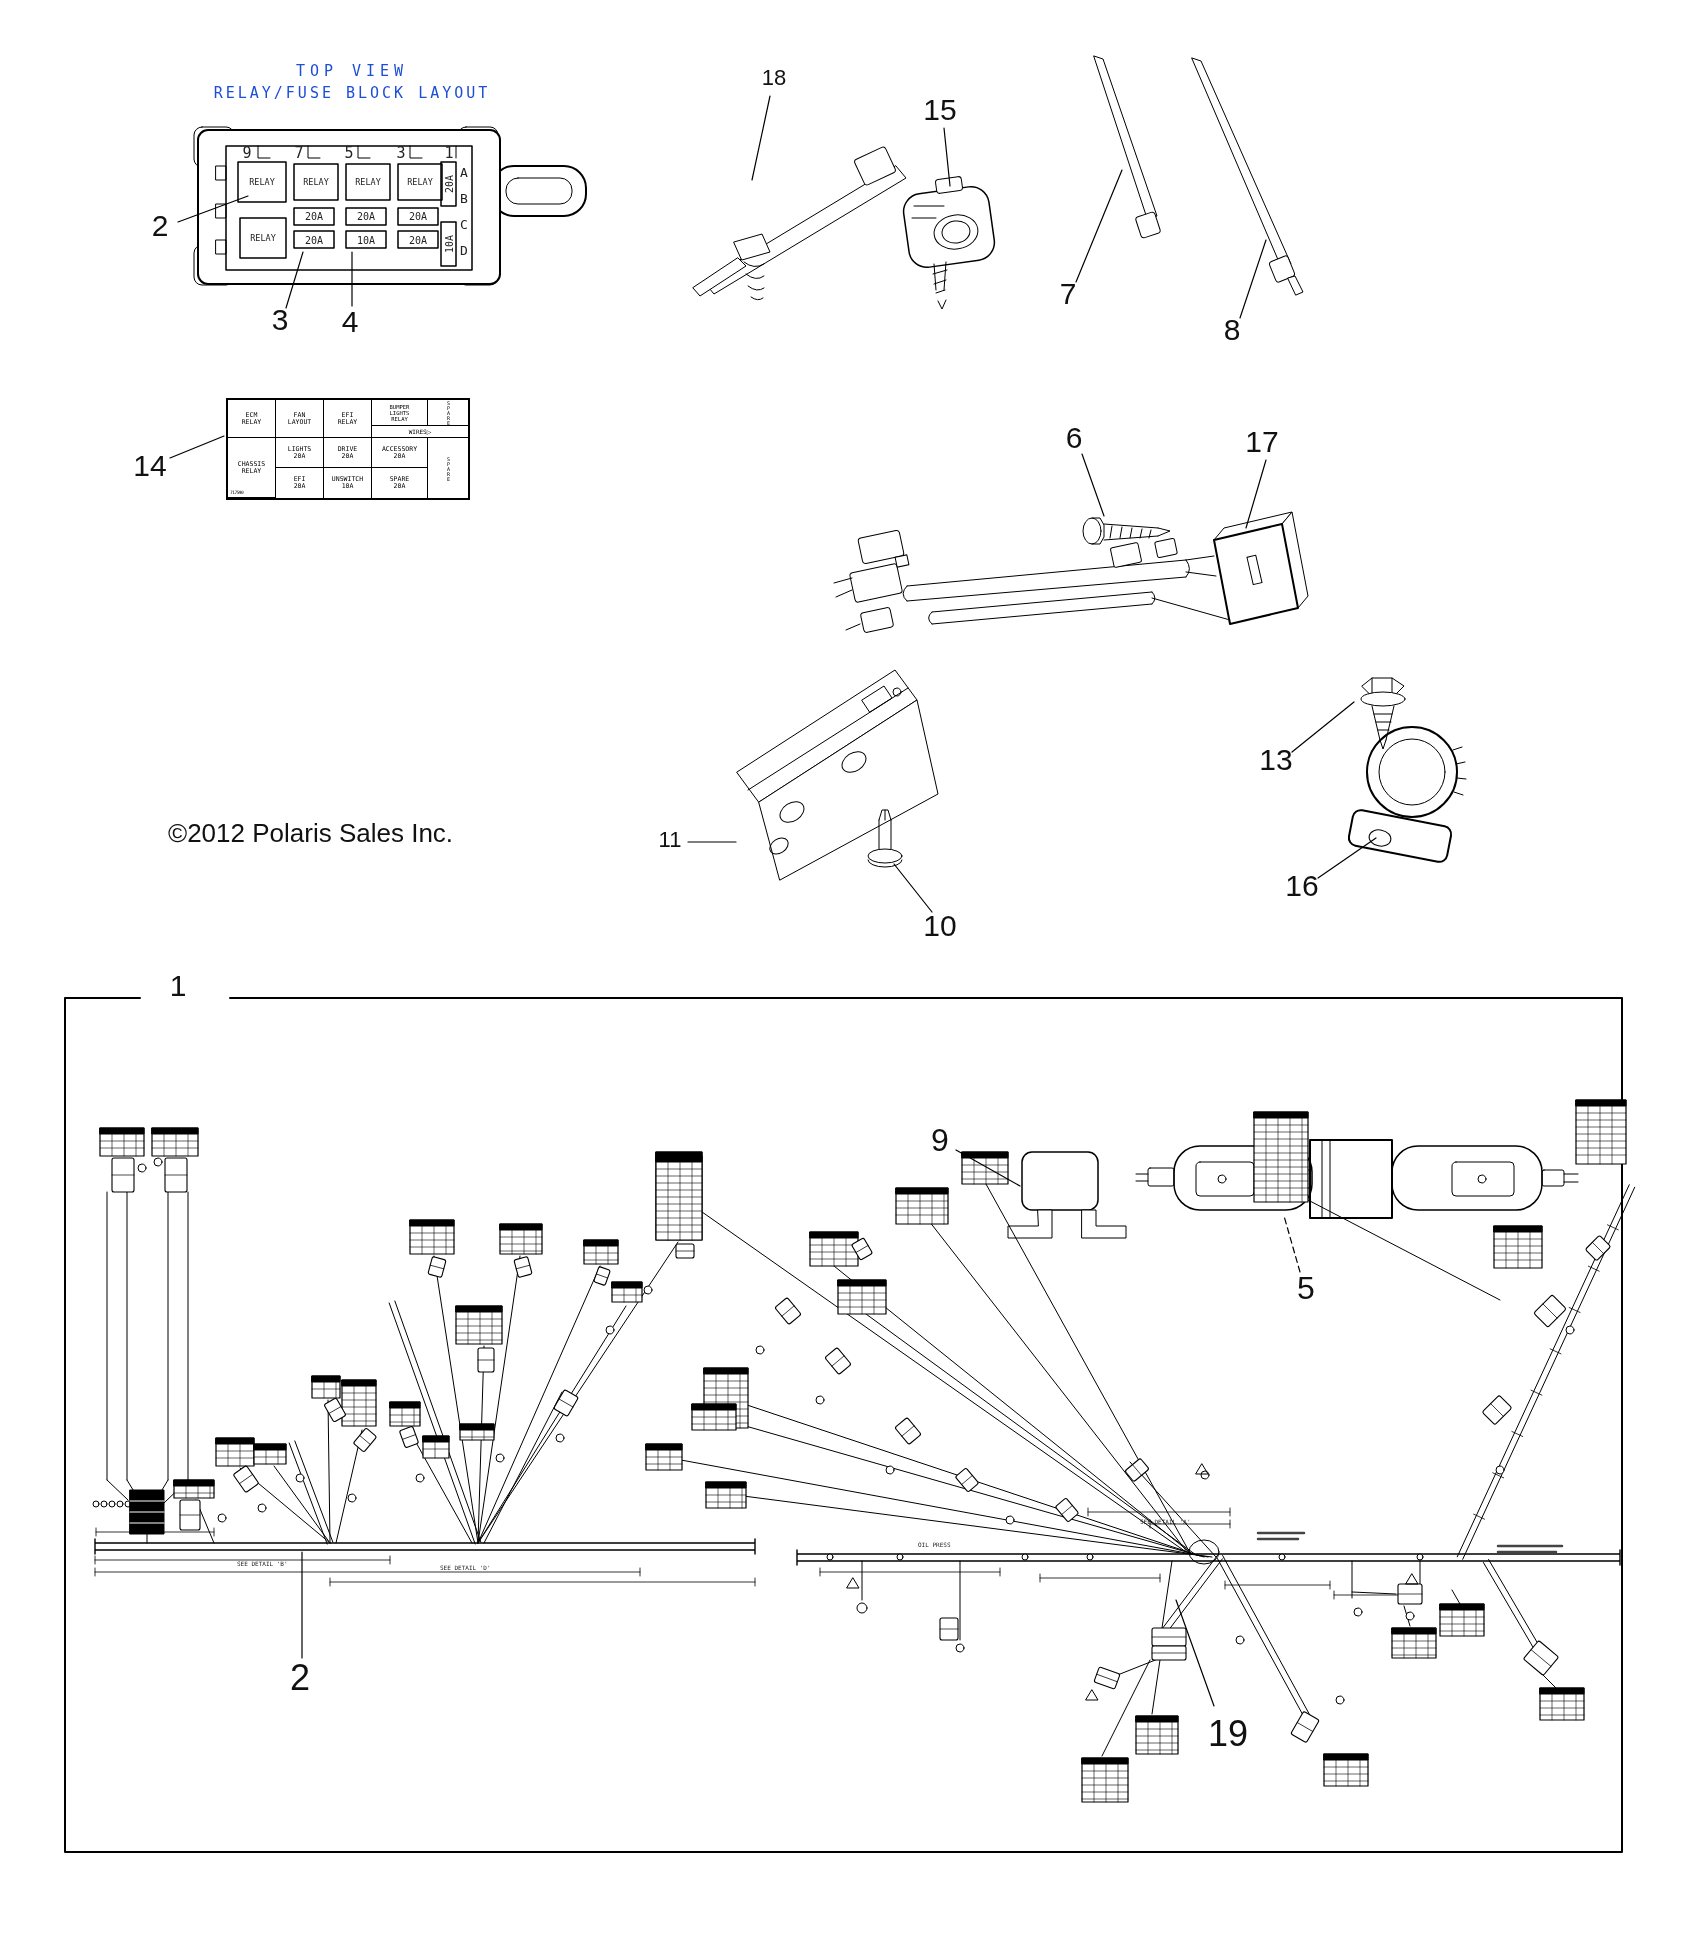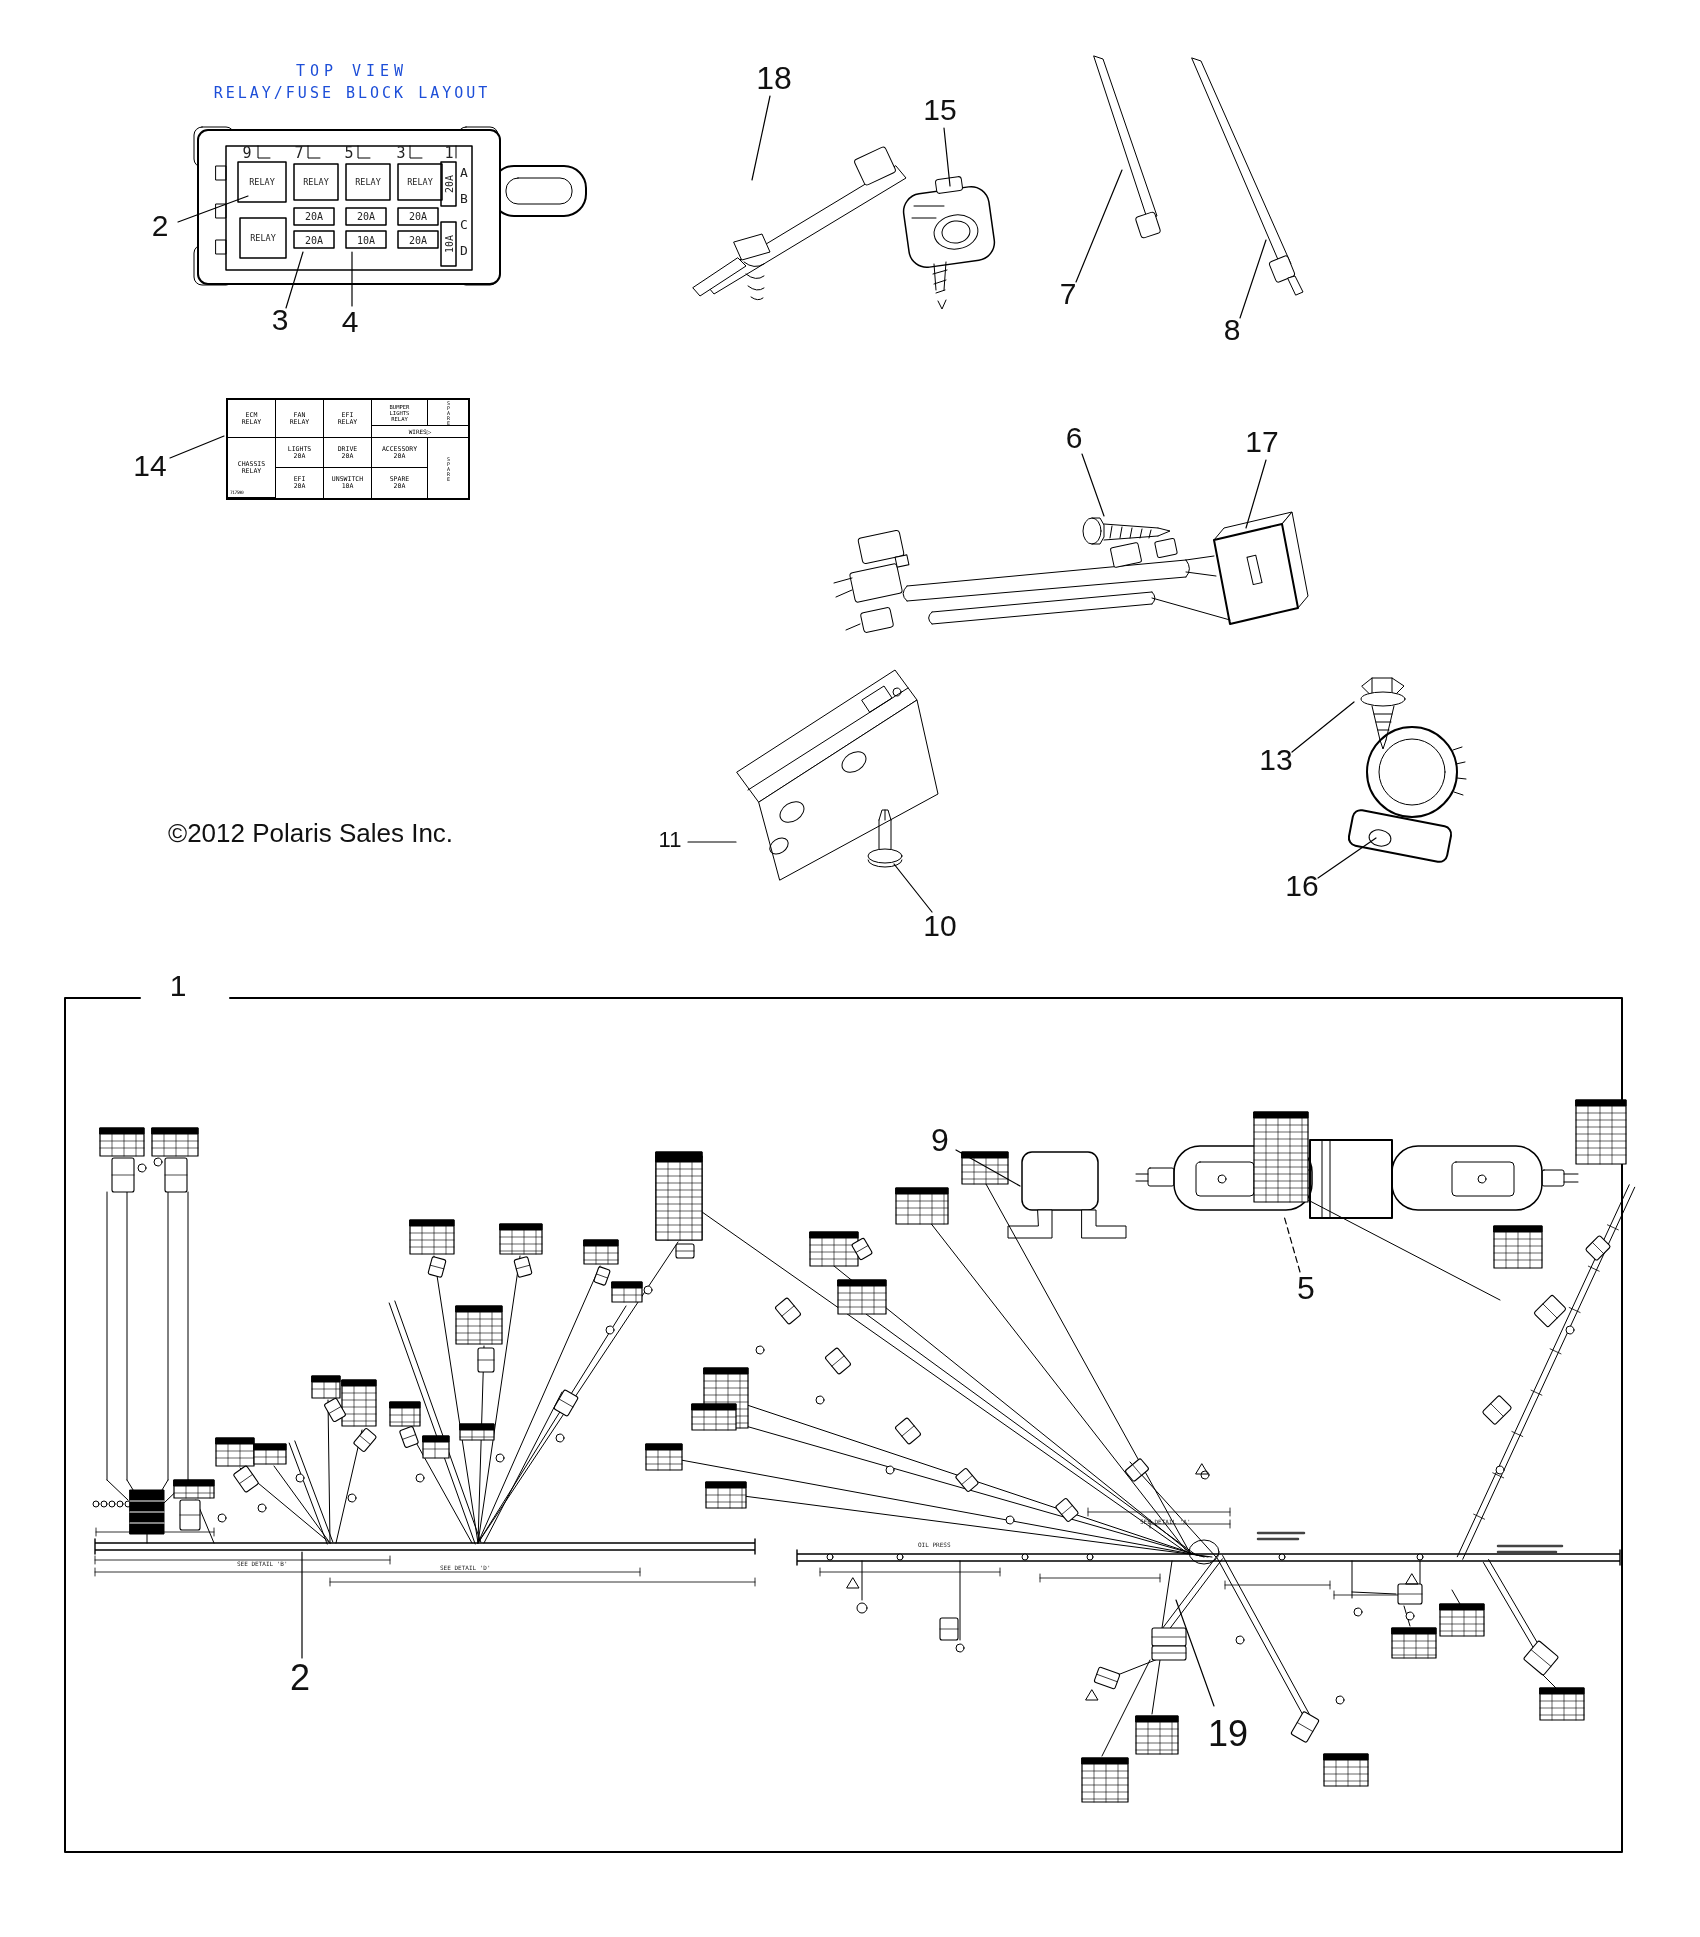--- a/index.html
+++ b/index.html
@@ -732,21 +732,21 @@
 
   <div class="title-line" style="left:352px;top:62px;">TOP VIEW</div>
   <div class="title-line" style="left:352px;top:84px;letter-spacing:3px;">RELAY/FUSE BLOCK LAYOUT</div>
 
   <div class="copyright" style="left:168px;top:818px;">©2012 Polaris Sales Inc.</div>
 
   <div id="decal">
     <div class="dc" style="grid-area:1/1/3/2">ECM
 RELAY</div>
     <div class="dc" style="grid-area:1/2/3/3">FAN
-RELAY</div>
+LAYOUT</div>
     <div class="dc" style="grid-area:1/3/3/4">EFI
 RELAY</div>
     <div class="dc dc-bumper" style="grid-area:1/4/2/5">BUMPER
 LIGHTS
 RELAY</div>
     <div class="dc dc-spare vert" style="grid-area:1/5/2/6;border-right:none">SPARE</div>
     <div class="dc dc-wires" style="grid-area:2/4/3/6;border-right:none">
       <span>WIRES</span>
       <span style="font-family:'DejaVu Sans',sans-serif">▷</span>
     </div>
@@ -772,21 +772,21 @@
 
   <div id="overlay">
       <div class="note" style="left:237px;top:1560px;">SEE DETAIL 'B'</div>
       <div class="note" style="left:440px;top:1564px;">SEE DETAIL 'D'</div>
       <div class="note" style="left:1140px;top:1518px;">SEE DETAIL 'A'</div>
       <div class="note" style="left:918px;top:1541px;">OIL PRESS</div>
       <div class="co" style="left:160px;top:226px;font-size:30px;">2</div>
       <div class="co" style="left:280px;top:320px;font-size:30px;">3</div>
       <div class="co" style="left:350px;top:322px;font-size:30px;">4</div>
       <div class="co" style="left:150px;top:466px;font-size:30px;">14</div>
-      <div class="co" style="left:774px;top:78px;font-size:32px;">18</div>
+      <div class="co" style="left:774px;top:78px;font-size:22px;">18</div>
       <div class="co" style="left:940px;top:110px;font-size:30px;">15</div>
       <div class="co" style="left:1068px;top:294px;font-size:30px;">7</div>
       <div class="co" style="left:1232px;top:330px;font-size:30px;">8</div>
       <div class="co" style="left:1074px;top:438px;font-size:30px;">6</div>
       <div class="co" style="left:1262px;top:442px;font-size:30px;">17</div>
       <div class="co" style="left:1276px;top:760px;font-size:30px;">13</div>
       <div class="co" style="left:1302px;top:886px;font-size:30px;">16</div>
       <div class="co" style="left:670px;top:840px;font-size:22px;">11</div>
       <div class="co" style="left:940px;top:926px;font-size:30px;">10</div>
       <div class="co" style="left:178px;top:986px;font-size:30px;">1</div>

